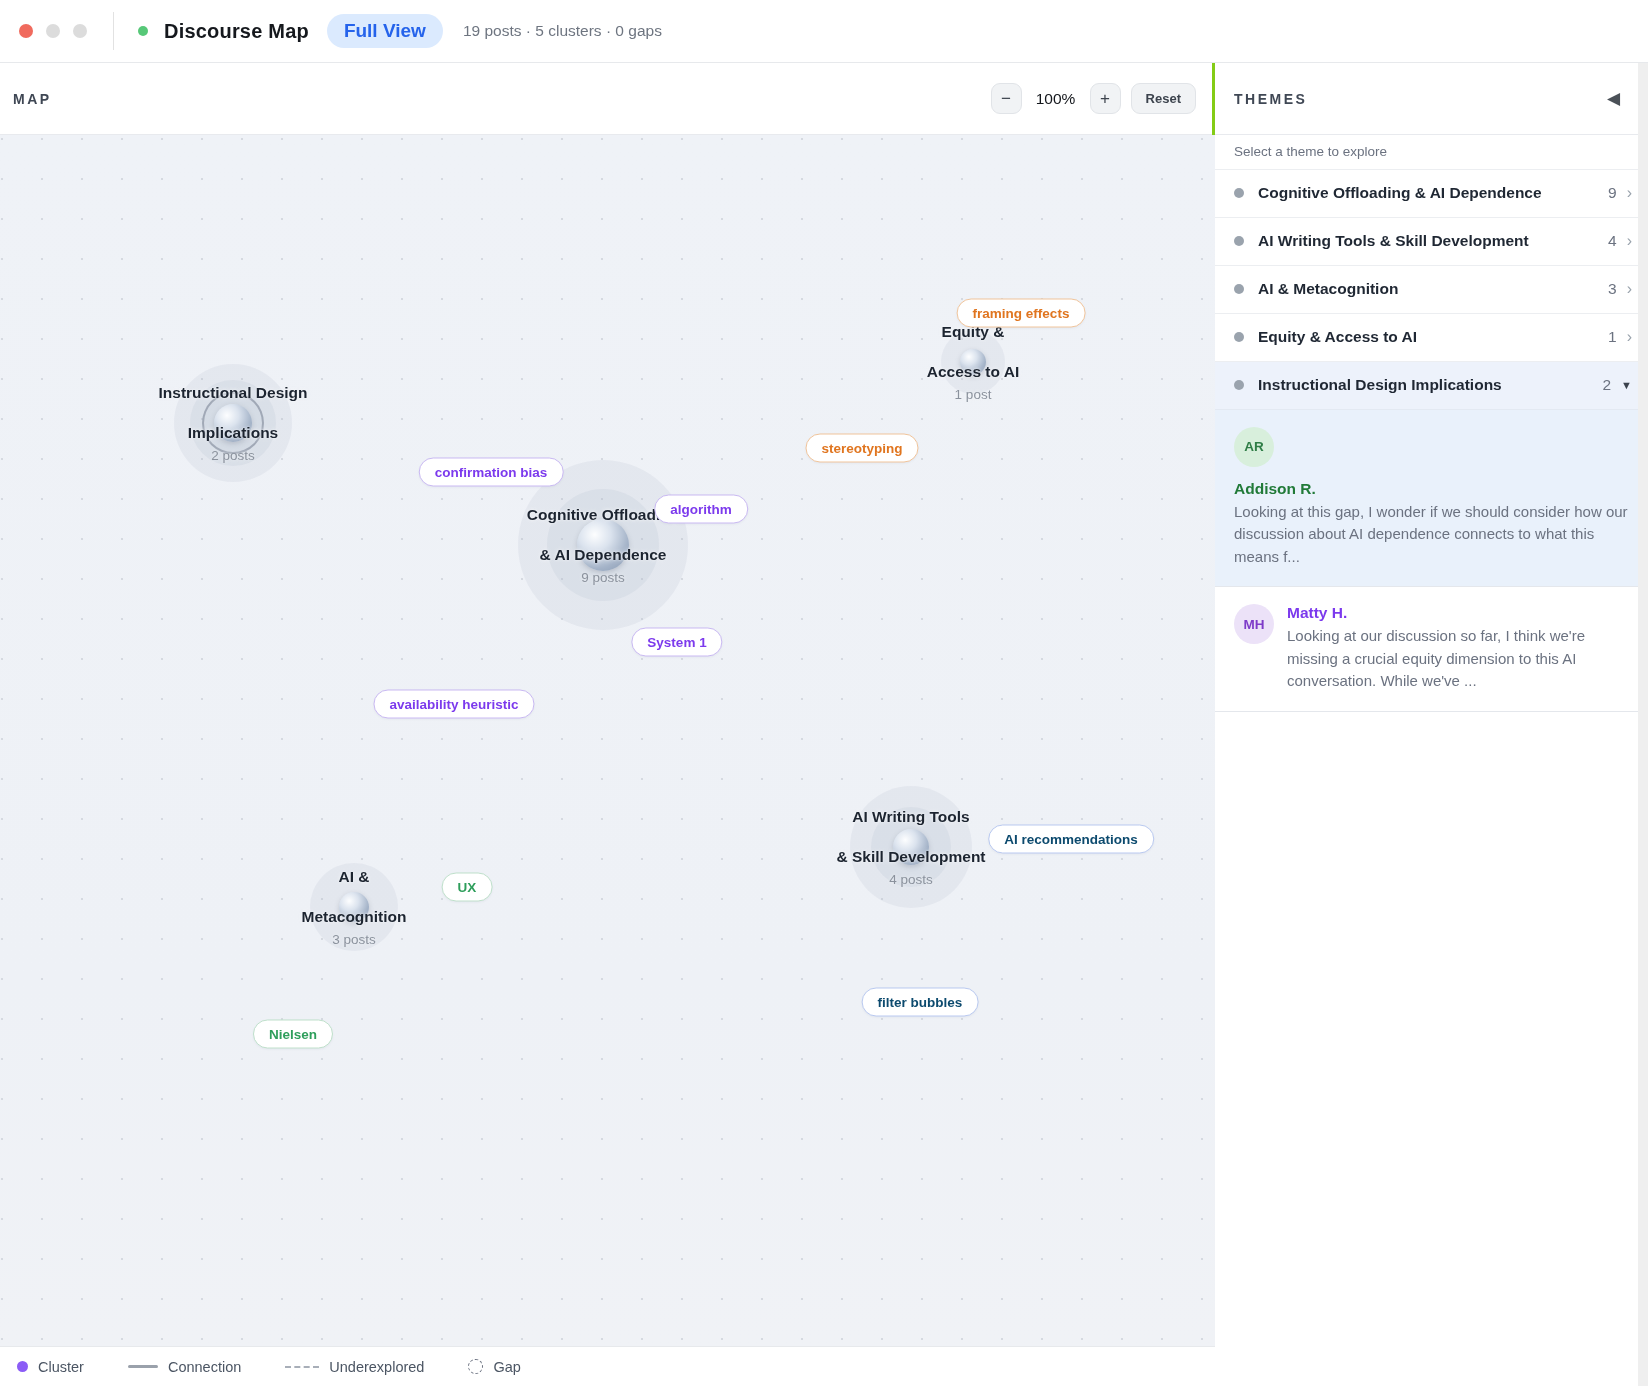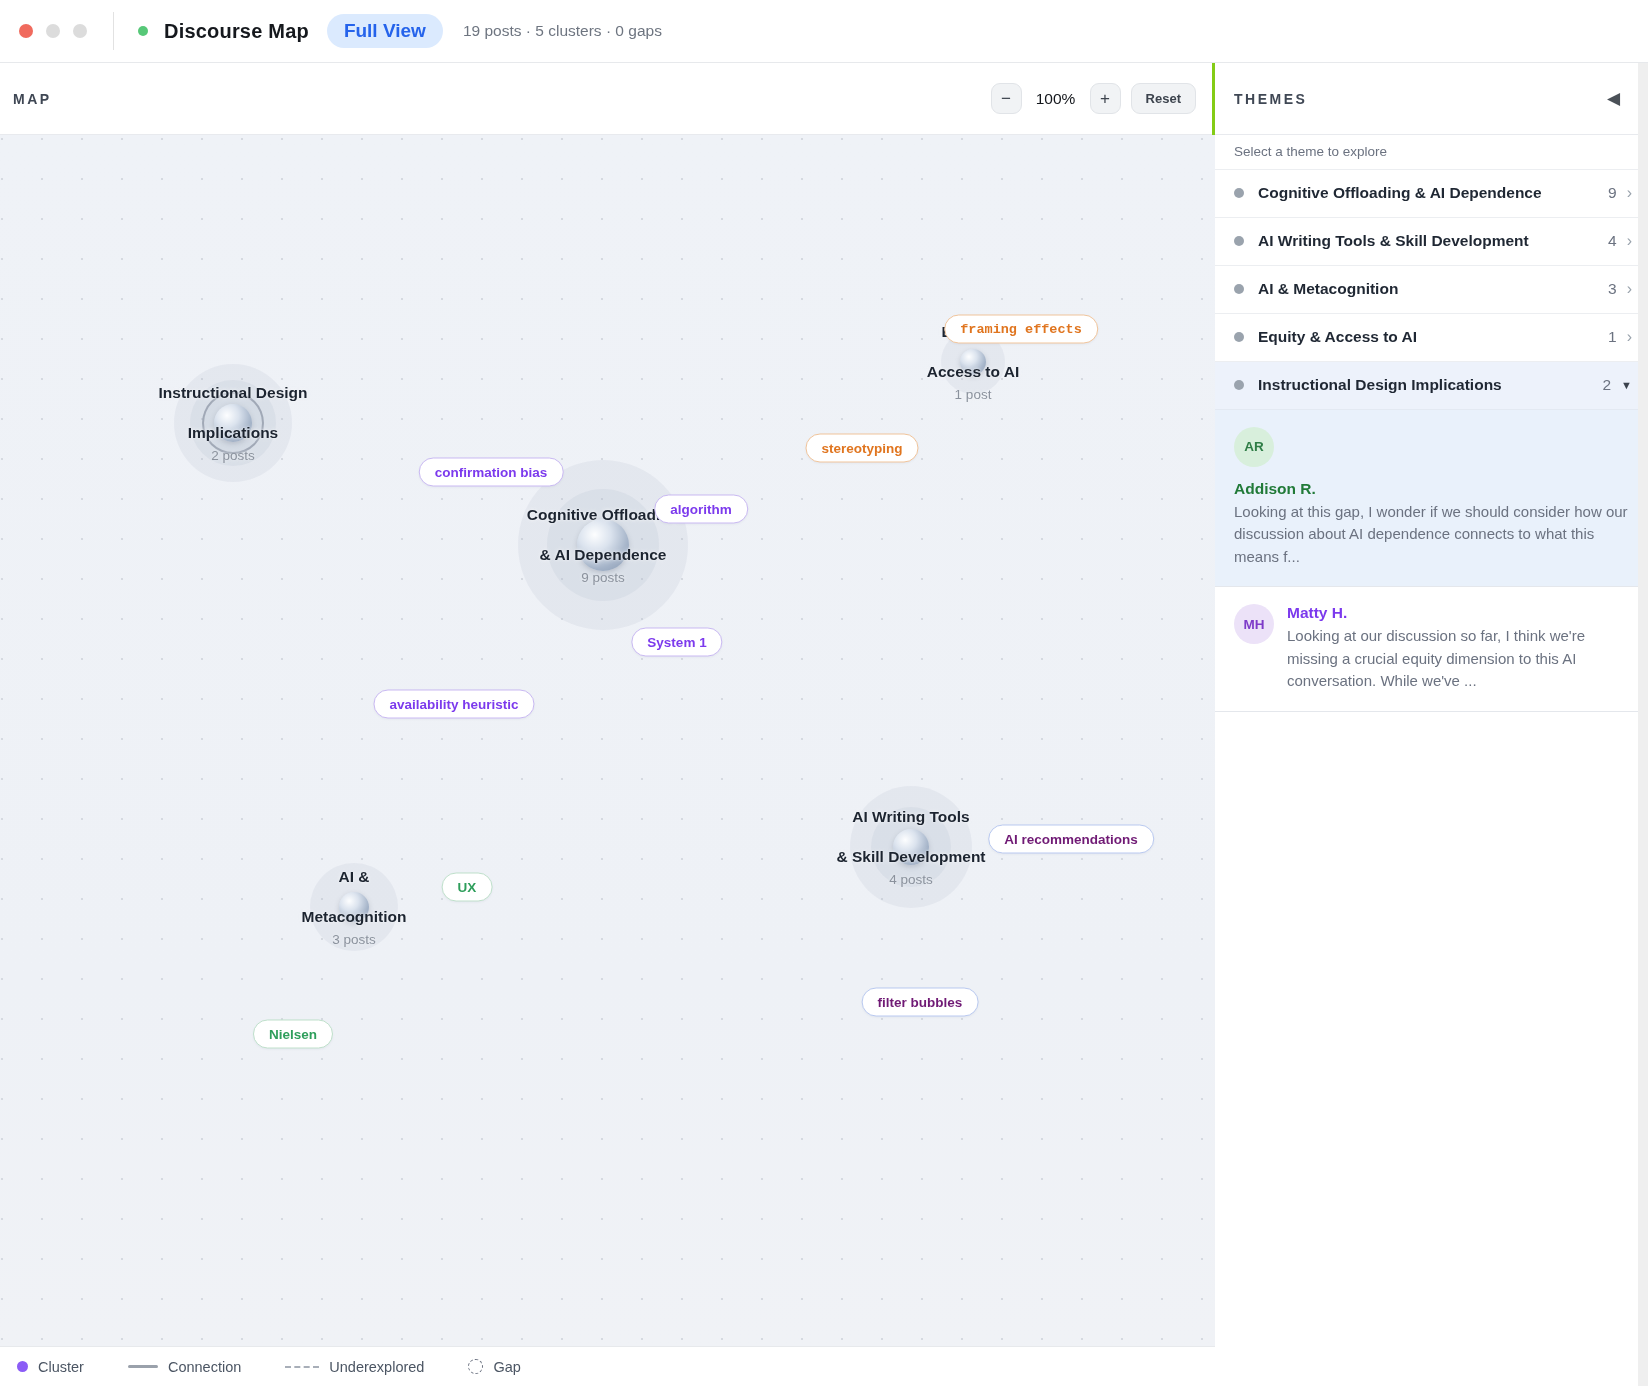--- a/index.html
+++ b/index.html
@@ -79,24 +79,24 @@
   #cl-equity { left:973px; top:227px; }
   #cl-ai-writing { left:911px; top:712px; }
   #cl-metacognition { left:354px; top:772px; }
 
   
   .tag { position:absolute; transform:translate(-50%,-50%); background:#ffffff; border-radius:999px;
          padding:6px 15px; font-size:13.5px; font-weight:700; white-space:nowrap; cursor:pointer;
          box-shadow:0 1px 2px rgba(120,130,150,0.08); }
   .tag-purple { color:#7c3aed; border:1.5px solid #c9b9f2; }
   .tag-orange { color:#e0751f; border:1.5px solid #f0c49b; }
-  .tag-blue   { color:#701a75; border:1.5px solid #b9c9f0; }
+  .tag-blue   { color:#0c4a6e; border:1.5px solid #b9c9f0; }
   .tag-green  { color:#2e9e5b; border:1.5px solid #bfe0cb; }
 
-  #tag-0 { left:1021px; top:194px;font-family:Liberation Mono, monospace; }   
+  #tag-0 { left:1021px; top:178px; }   
   #tag-1 { left:862px;  top:313px; }   
   #tag-2 { left:491px;  top:337px; }   
   #tag-3 { left:701px;  top:374px; }   
   #tag-4 { left:677px;  top:507px; }   
   #tag-5 { left:454px;  top:569px; }   
   #tag-6 { left:1071px; top:704px; }   
   #tag-7 { left:467px;  top:752px; }   
   #tag-8 { left:920px;  top:867px; }   
   #tag-9 { left:293px;  top:899px; }   
 

